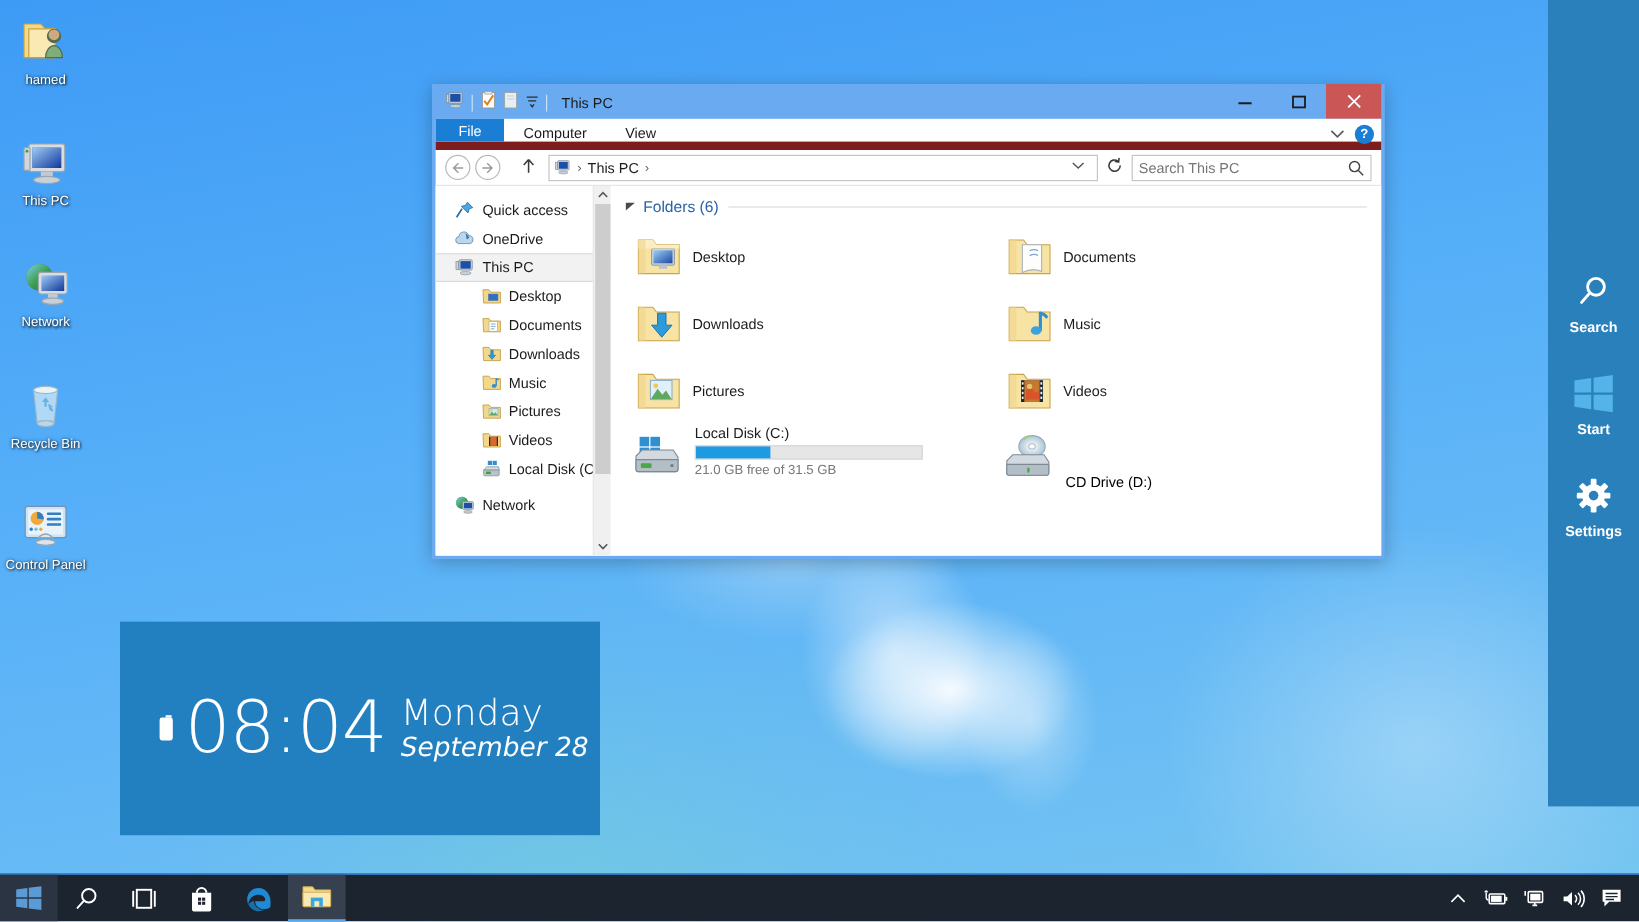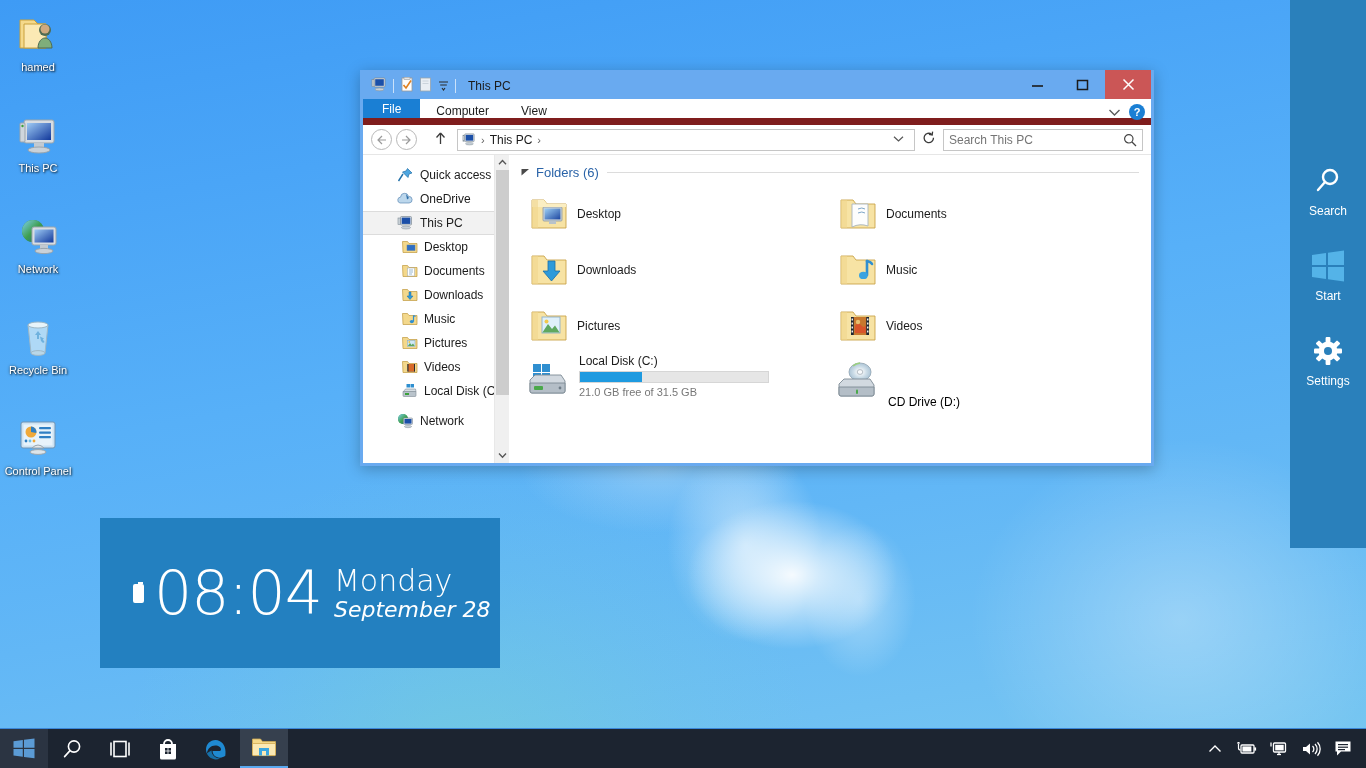--- a/index.html
+++ b/index.html
@@ -45,21 +45,21 @@
     color: #ffffff;
     line-height: 12px;
     text-shadow: 1px 1px 2px rgba(0,0,0,.75), 0 0 3px rgba(0,0,0,.6);
     padding: 0 2px;
   }
 
   
   #clock-widget {
     position: absolute;
     left: 100px; top: 518px;
-    width: 400px; height: 150px;
+    width: 400px; height: 178px;
     background: #2380c0;
     display: flex; align-items: center;
   }
   #clock-battery {
     width: 11px; height: 19px;
     border: 2px solid #fff;
     border-radius: 2px;
     margin-left: 33px; margin-right: 10px;
     position: relative;
     background: #fff;
@@ -86,25 +86,26 @@
   #clock-md {
     font-size: 22px; font-weight: 300; line-height: 26px;
     font-family: "DejaVu Sans", sans-serif;
     font-style: italic;
   }
 
   
   #charms {
     position: absolute;
     right: 0; top: 0;
-    width: 76px; height: 548px;
+    width: 76px; height: 672px;
     background: #2a80bb;
     display: flex; flex-direction: column;
     align-items: center; justify-content: center;
     padding-bottom: 0;
+    font-weight: bold;
   }
   .charm { margin: 14px 0; text-align: center; cursor: default; width: 76px; }
   .charm .cglyph { height: 40px; display: flex; align-items: center; justify-content: center; }
   .charm .clabel { color: #fff; font-size: 12px; margin-top: 3px; }
 
   
   #explorer {
     position: absolute;
     left: 360px; top: 70px;
     width: 794px; height: 396px;
@@ -194,21 +195,21 @@
     display: flex;
   }
   #navpane {
     width: 146px; background: #fff;
     padding-top: 8px; position: relative;
     overflow: hidden;
   }
   .nav-item {
     height: 24px; display: flex; align-items: center;
     font-size: 12px; color: #1b1b1b;
-    padding-left: 34px; cursor: default;
+    padding-left: 16px; cursor: default;
   }
   .nav-item.child { padding-left: 38px; }
   .nav-item.selected { background: #f2f2f2; border: 1px solid #dcdcdc; border-right: none; border-left: none; height: 24px; }
   .nav-item .nico { width: 17px; height: 16px; margin-right: 6px; flex: none; position: relative; }
 
   #nav-scroll {
     position: absolute; right: 0; top: 0;
     width: 15px; height: 100%;
     background: #f0f0f0;
     border-left: 1px solid #e8e8e8;

